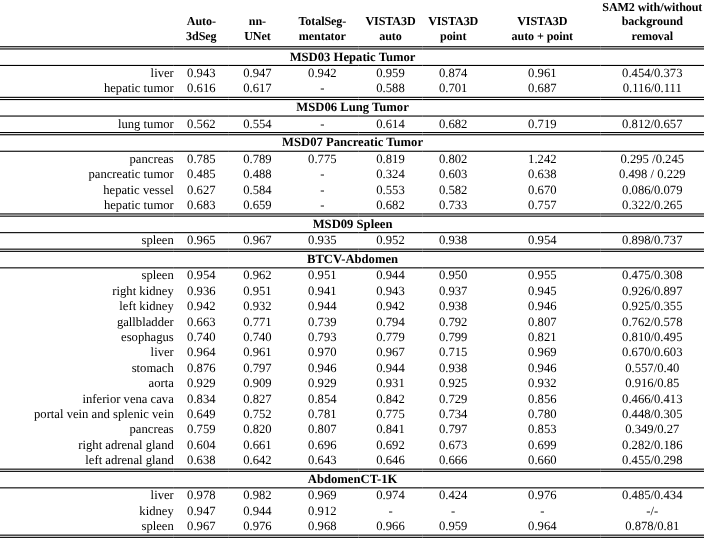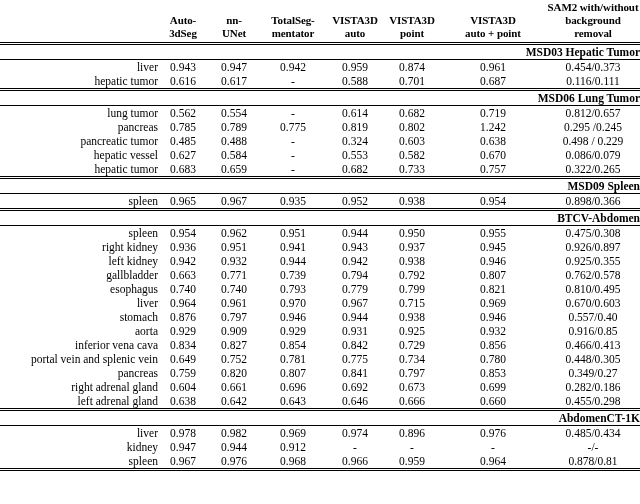--- a/index.html
+++ b/index.html
@@ -34,21 +34,21 @@
     overflow: hidden;
   }
   tbody td.row-label {
     text-align: right;
     padding-left: 1px;
   }
   tr.section-title td {
     border-top: 3px double #000000;
     border-bottom: 1px solid #000000;
     font-weight: bold;
-    text-align: right;
+    text-align: center;
     font-size: 11.5px;
     line-height: 14px;
     padding-left: 1px;
   }
   tbody tr:last-child td {
     border-bottom: 3px double #000000;
   }
 </style>
 </head>
 <body>
@@ -113,20 +113,23 @@
       <tr>
         <td class="row-label">lung tumor</td>
         <td>0.562</td>
         <td>0.554</td>
         <td>-</td>
         <td>0.614</td>
         <td>0.682</td>
         <td>0.719</td>
         <td>0.812/0.657</td>
       </tr>
+      <tr class="section-title">
+        <td colspan="8">MSD07 Pancreatic Tumor</td>
+      </tr>
       <tr>
         <td class="row-label">pancreas</td>
         <td>0.785</td>
         <td>0.789</td>
         <td>0.775</td>
         <td>0.819</td>
         <td>0.802</td>
         <td>1.242</td>
         <td>0.295 /0.245</td>
       </tr>
@@ -164,21 +167,21 @@
         <td colspan="8">MSD09 Spleen</td>
       </tr>
       <tr>
         <td class="row-label">spleen</td>
         <td>0.965</td>
         <td>0.967</td>
         <td>0.935</td>
         <td>0.952</td>
         <td>0.938</td>
         <td>0.954</td>
-        <td>0.898/0.366</td>
+        <td>0.898/0.737</td>
       </tr>
       <tr class="section-title">
         <td colspan="8">BTCV-Abdomen</td>
       </tr>
       <tr>
         <td class="row-label">spleen</td>
         <td>0.954</td>
         <td>0.962</td>
         <td>0.951</td>
         <td>0.944</td>
@@ -308,21 +311,21 @@
       </tr>
       <tr class="section-title">
         <td colspan="8">AbdomenCT-1K</td>
       </tr>
       <tr>
         <td class="row-label">liver</td>
         <td>0.978</td>
         <td>0.982</td>
         <td>0.969</td>
         <td>0.974</td>
-        <td>0.896</td>
+        <td>0.424</td>
         <td>0.976</td>
         <td>0.485/0.434</td>
       </tr>
       <tr>
         <td class="row-label">kidney</td>
         <td>0.947</td>
         <td>0.944</td>
         <td>0.912</td>
         <td>-</td>
         <td>-</td>

